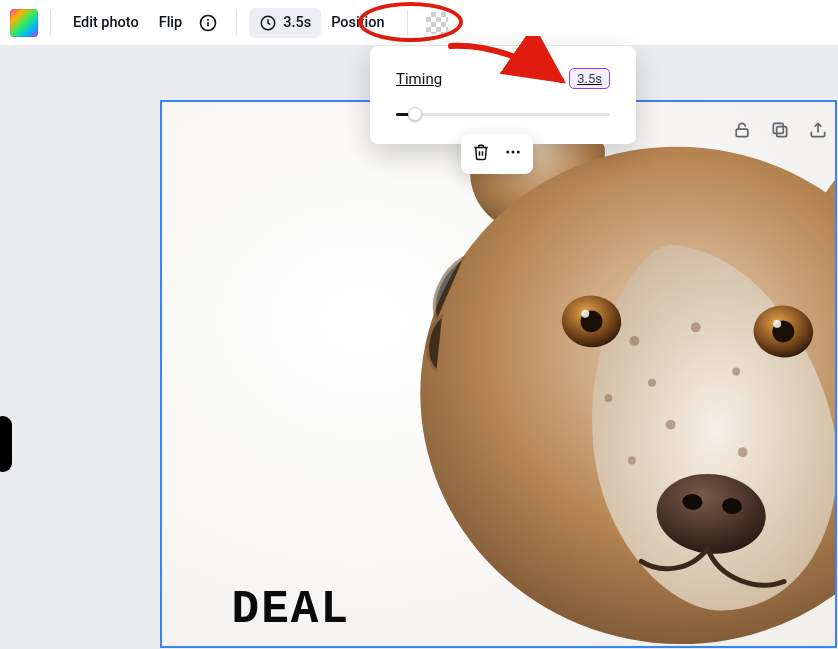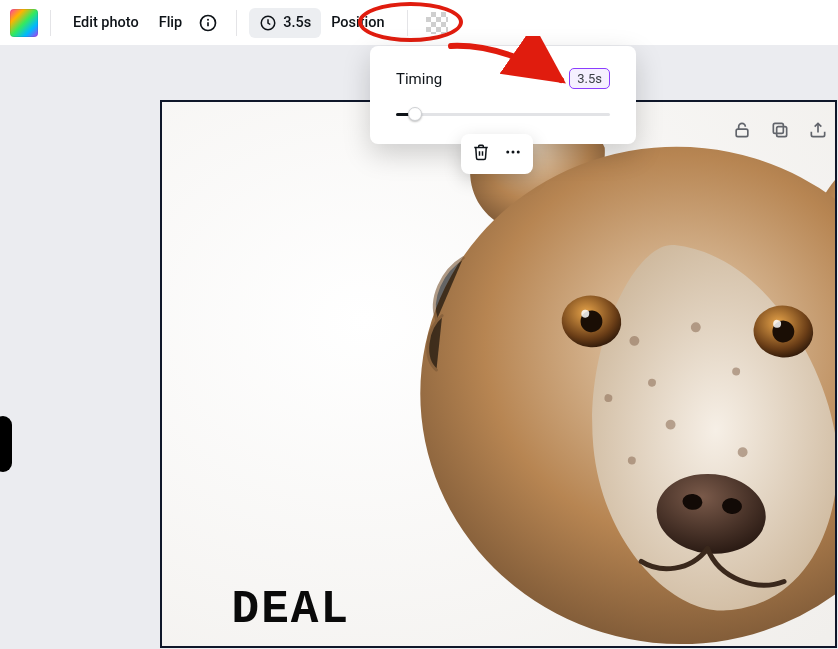--- a/index.html
+++ b/index.html
@@ -17,33 +17,33 @@
   .timing-btn{background:#eceef1;border-radius:6px;}
   .red-oval{position:absolute;left:358px;top:2px;width:105px;height:40px;border:4px solid #e01c0e;border-radius:50%/50%;pointer-events:none;}
 
   
   .right-actions{position:absolute;right:8px;top:72px;display:flex;gap:14px;align-items:center;}
   .ra-btn{width:24px;height:24px;display:flex;align-items:center;justify-content:center;color:#61646b;cursor:pointer;}
   .ra-btn svg{display:block;}
 
   
   .stage{position:absolute;left:0;top:46px;width:838px;height:603px;}
-  .selection{position:absolute;left:160px;top:54px;width:677px;height:548px;border:2px solid #0f172a;background:#ef4444;overflow:hidden;}
+  .selection{position:absolute;left:160px;top:54px;width:677px;height:548px;border:2px solid #3b82f6;background:#ef4444;overflow:hidden;}
   
   .dog-layer{position:absolute;inset:0;}
   .deal-text{position:absolute;left:40px;top:330px;font-family:"Courier New",monospace;font-weight:900;font-size:46px;line-height:1.55;letter-spacing:2px;color:#0a0a0a;text-align:center;white-space:pre;}
   .deal-text span{display:block;}
 
   
   .ctx-bar{position:absolute;left:461px;top:134px;width:72px;height:40px;background:#fff;border-radius:8px;box-shadow:0 6px 18px rgba(0,0,0,.18);display:flex;align-items:center;justify-content:center;gap:14px;}
   .ctx-bar .ib{width:18px;height:18px;color:#0e1318;cursor:pointer;display:flex;align-items:center;justify-content:center;}
 
   
   .popover{position:absolute;left:370px;top:46px;width:266px;height:98px;background:#fff;border-radius:8px;box-shadow:0 10px 28px rgba(0,0,0,.18);padding:22px 26px 18px 26px;}
-  .pop-row{display:flex;align-items:center;justify-content:space-between;}
+  .pop-row{display:flex;align-items:center;justify-content:space-between;text-decoration:underline;}
   .pop-label{font-size:15px;color:#0e1318;}
   .pop-val{border:1.5px solid #8b3dff;border-radius:5px;padding:2px 7px;font-size:13px;color:#3b3f46;background:#f5f0ff;}
   
   .slider{position:relative;margin-top:18px;height:14px;}
   .slider-track{position:absolute;left:0;right:0;top:6px;height:3px;background:#e2e3e6;border-radius:2px;}
   .slider-fill{position:absolute;left:0;top:6px;height:3px;background:#0e1318;border-radius:2px;}
   .slider-thumb{position:absolute;top:0;width:14px;height:14px;border-radius:50%;background:#fff;border:1px solid #cfd1d4;box-shadow:0 1px 2px rgba(0,0,0,.25);transform:translateX(-50%);cursor:grab;}
 
   
   .arrow-svg{position:absolute;left:443px;top:36px;pointer-events:none;}

